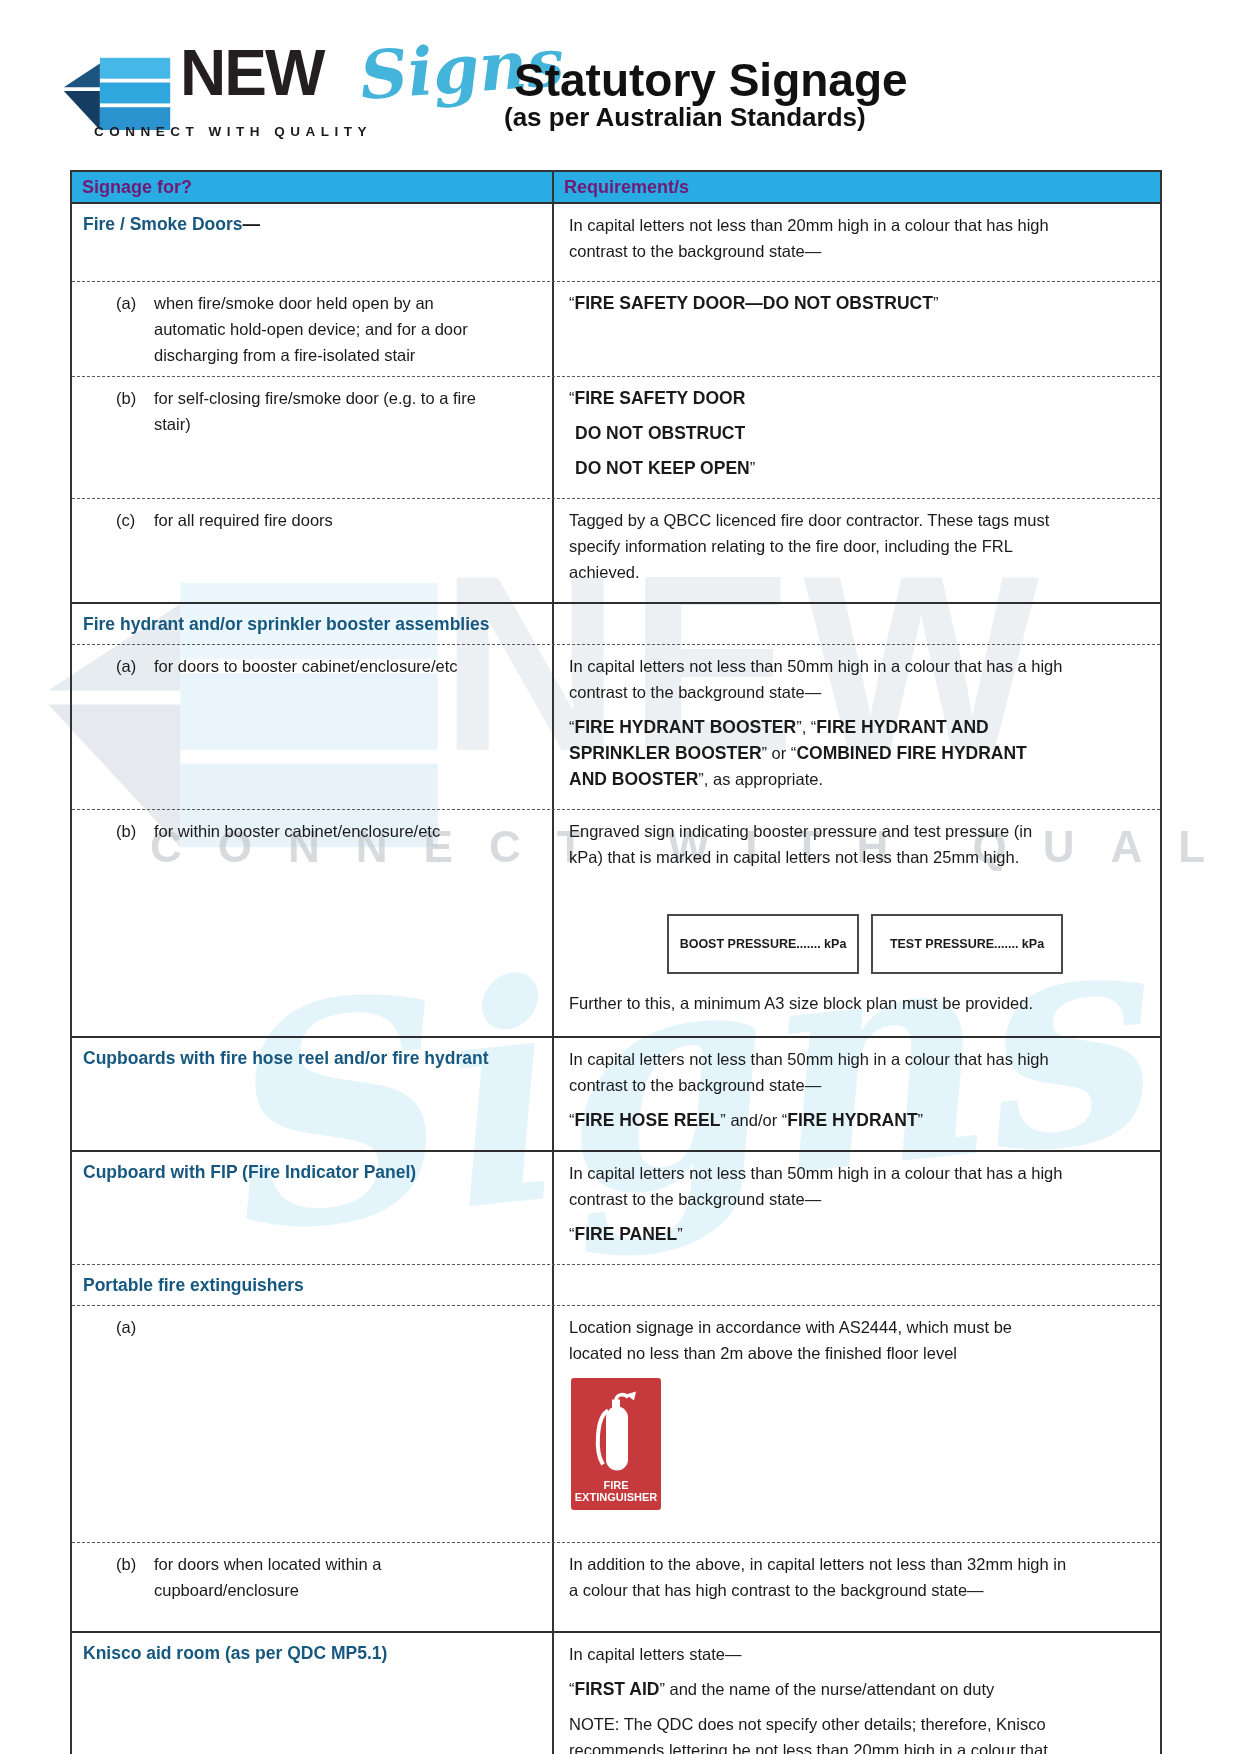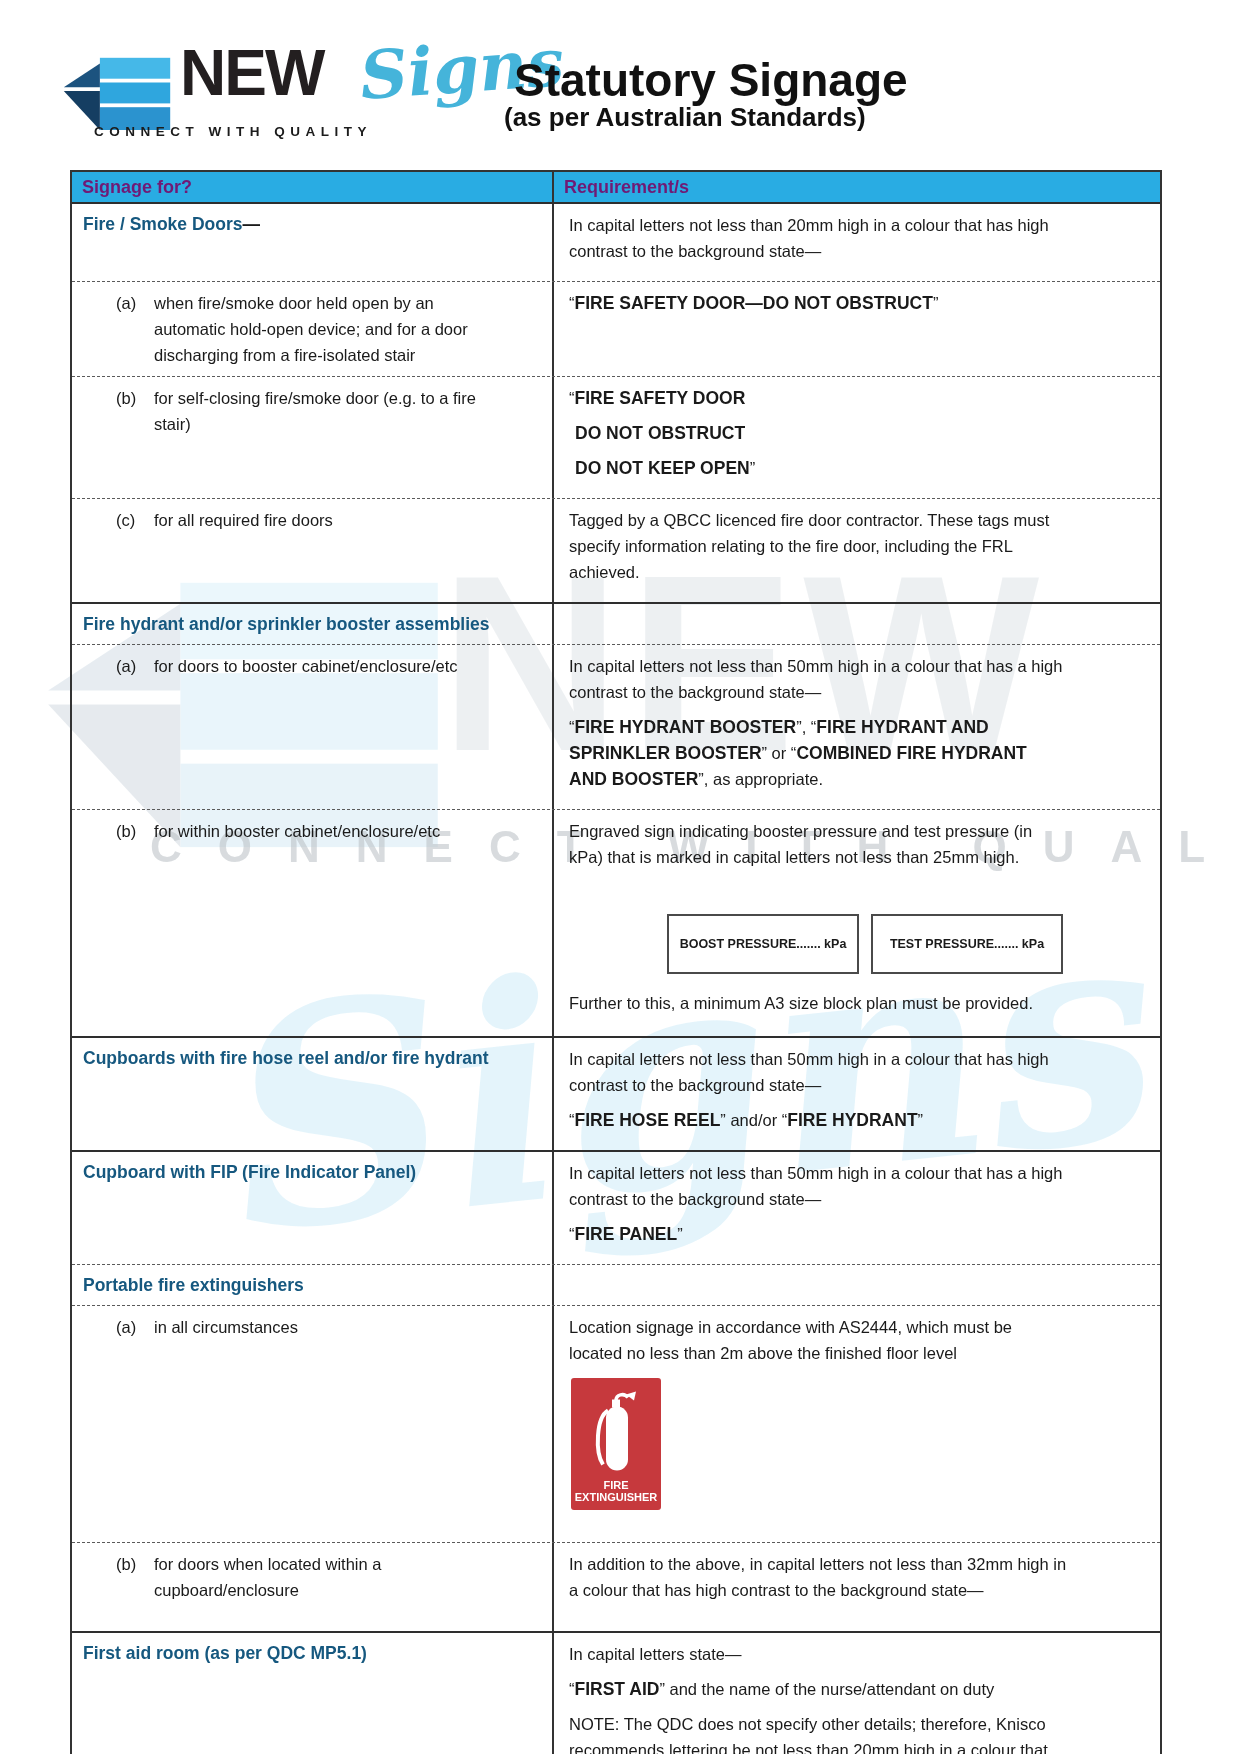--- a/index.html
+++ b/index.html
@@ -172,21 +172,20 @@
         <div class="p"><span class="">“</span><span class="b blk">FIRE PANEL</span><span class="">”</span></div>
       </div>
     </div>
     <div class="row rr9 dashed">
       <div class="cell cell-l section"><span class="b">Portable fire extinguishers</span></div>
       <div class="cell cell-r"></div>
     </div>
     <div class="row rr10 dashed">
       <div class="cell cell-l sub">
         <div class="marker">(a)</div>
-        <div class="subtext">in all circumstances</div>
       </div>
       <div class="cell cell-r">
         <div class="p"><span class="">Location signage in accordance with AS2444, which must be located no less than 2m above the finished floor level</span></div>
         <div class="ext-sign">
           <svg width="64" height="84" viewBox="0 0 64 84">
             <rect x="22" y="16" width="22" height="64" rx="11" fill="#fff"></rect>
             <rect x="28" y="9" width="8" height="8" fill="#fff"></rect>
             <path d="M32,10 C32,4 40,2 44,7" stroke="#fff" stroke-width="3.5" fill="none"></path>
             <polygon points="42,4 52,1 50,10" fill="#fff"></polygon>
             <path d="M24,20 C12,27 11,62 19,74" stroke="#fff" stroke-width="4" fill="none"></path>
@@ -201,20 +200,20 @@
     <div class="row rr11 solid">
       <div class="cell cell-l sub">
         <div class="marker">(b)</div>
         <div class="subtext">for doors when located within a cupboard/enclosure</div>
       </div>
       <div class="cell cell-r">
         <div class="p"><span class="">In addition to the above, in capital letters not less than 32mm high in a colour that has high contrast to the background state—</span></div>
       </div>
     </div>
     <div class="row rr12 solid">
-      <div class="cell cell-l section"><span class="b">First aid room (as per QDC MP5.1)</span></div>
+      <div class="cell cell-l section"><span class="b">Knisco aid room (as per QDC MP5.1)</span></div>
       <div class="cell cell-r">
         <div class="p"><span class="">In capital letters state—</span></div>
         <div class="p"><span class="">“</span><span class="b blk">FIRST AID</span><span class="">” and the name of the nurse/attendant on duty</span></div>
         <div class="p"><span class="">NOTE: The QDC does not specify other details; therefore, Knisco recommends lettering be not less than 20mm high in a colour that has a high contrast to the background.</span></div>
       </div>
     </div>
   </div>
 
 </body></html>

